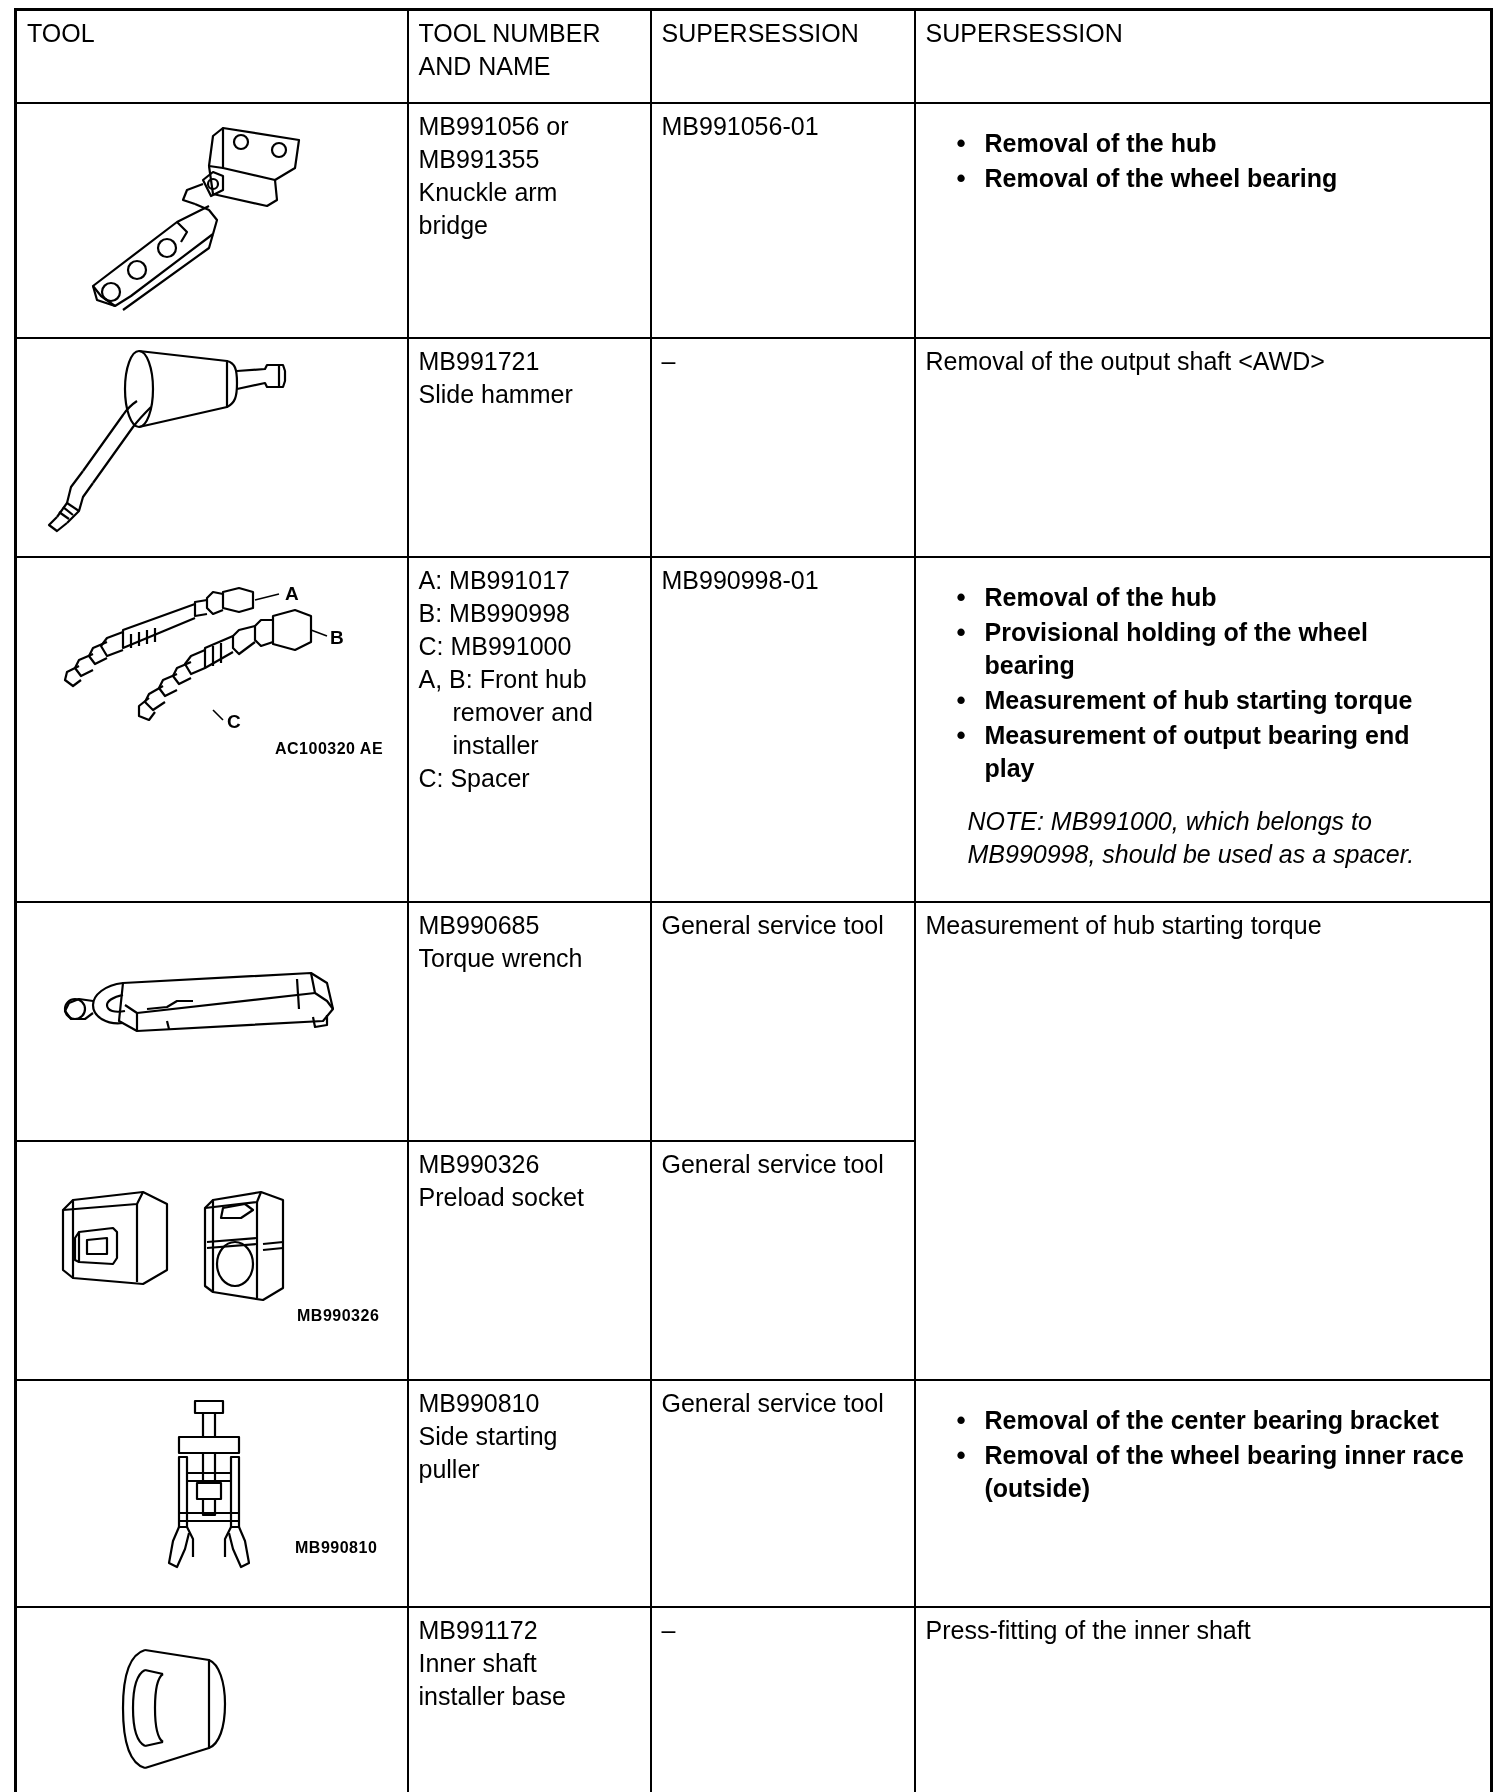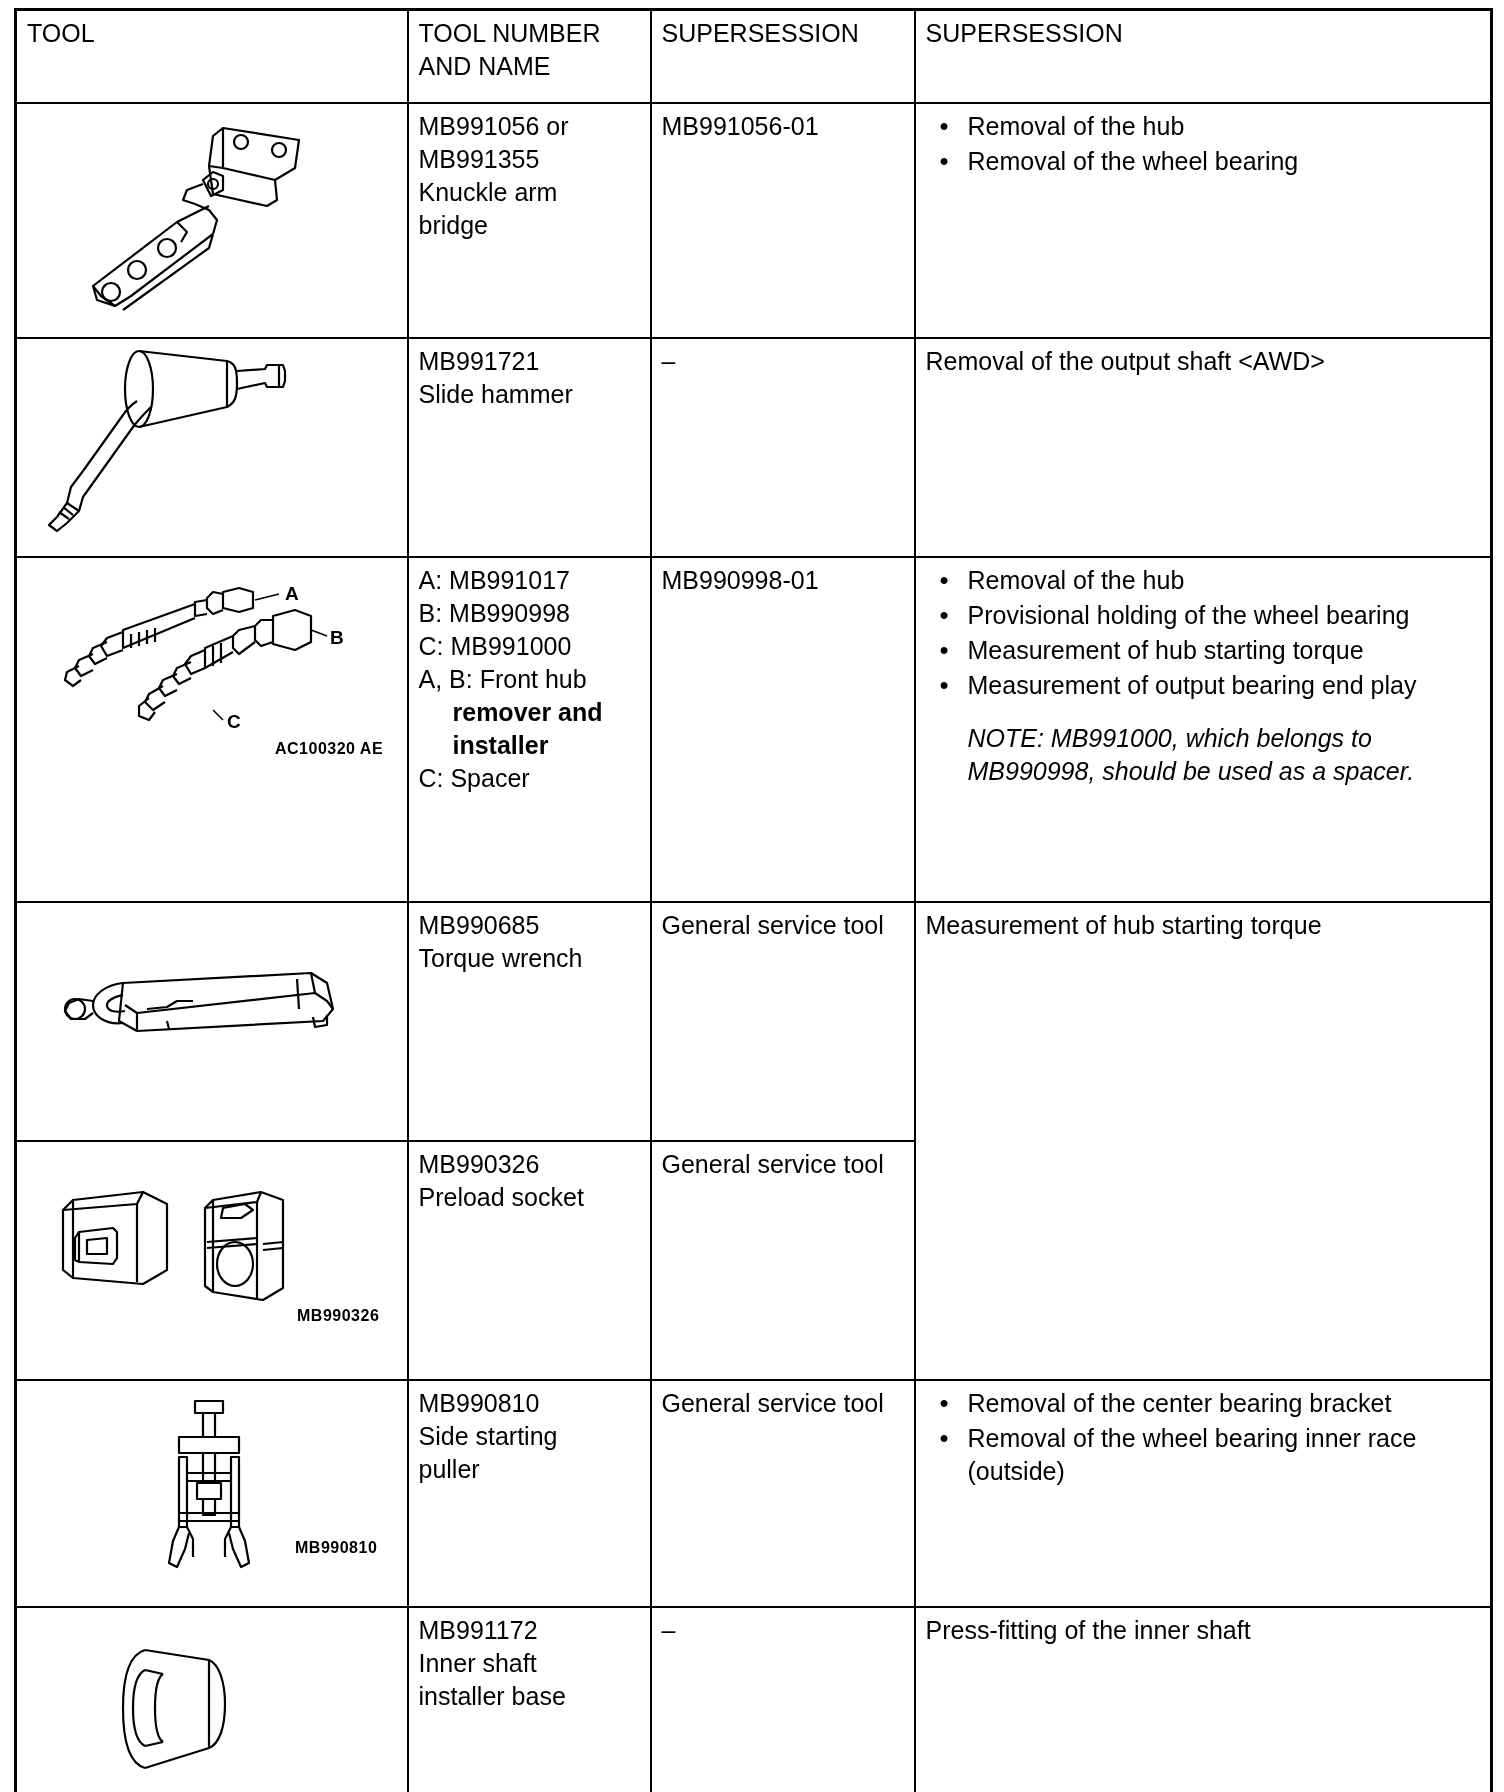--- a/index.html
+++ b/index.html
@@ -41,23 +41,24 @@
     line-height: 1.26;
     padding-top: 8px;
     padding-bottom: 10px;
   }
   col.c-tool   { width: 392px; }
   col.c-num    { width: 243px; }
   col.c-sup    { width: 264px; }
   col.c-app    { width: 577px; }
 
   .app-list {
-    margin: 0;
+    margin: 17px;
     padding: 0;
     list-style: none;
+    font-weight: bold;
   }
   .app-list li {
     position: relative;
     padding-left: 42px;
     margin-bottom: 2px;
   }
   .app-list li::before {
     content: "\2022";
     position: absolute;
     left: 14px;
@@ -70,21 +71,20 @@
   }
   .note {
     font-style: italic;
     padding-left: 42px;
     margin-top: 20px;
   }
   .indent {
     display: block;
     padding-left: 34px;
     text-indent: 0;
-    font-weight: bold;
   }
   .img-cell {
     position: relative;
     padding: 0;
   }
   .img-wrap {
     position: relative;
     width: 100%;
     height: 100%;
   }

